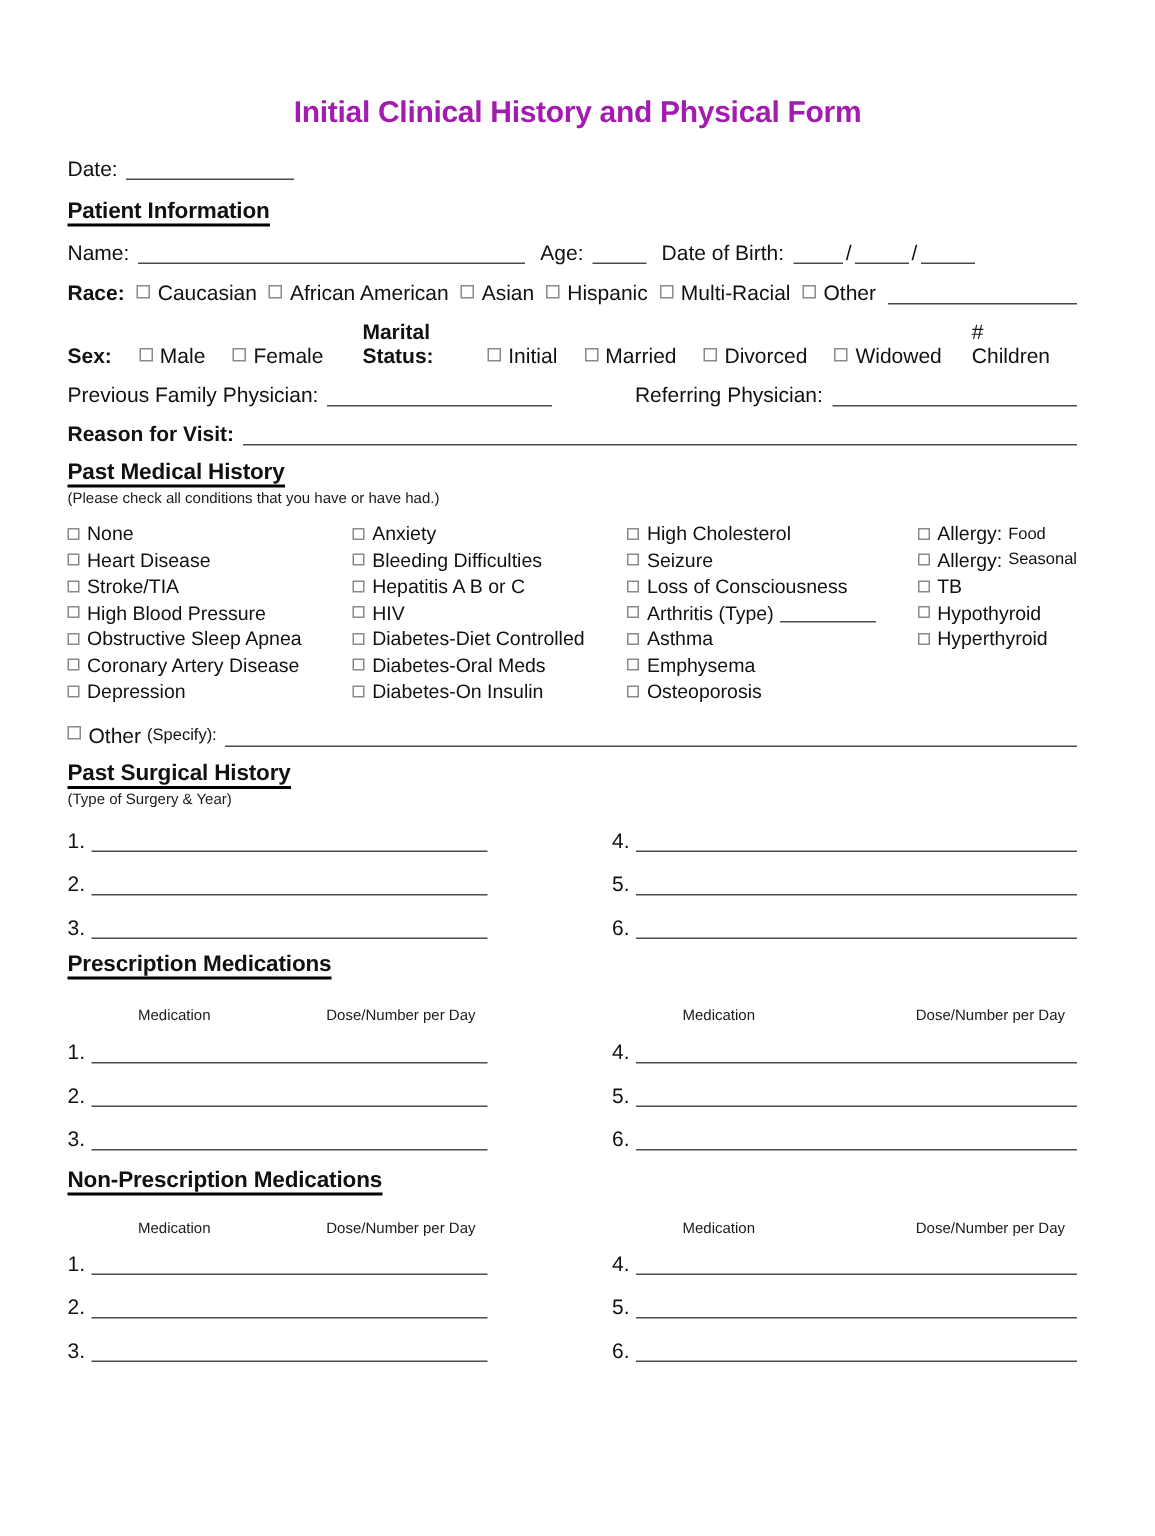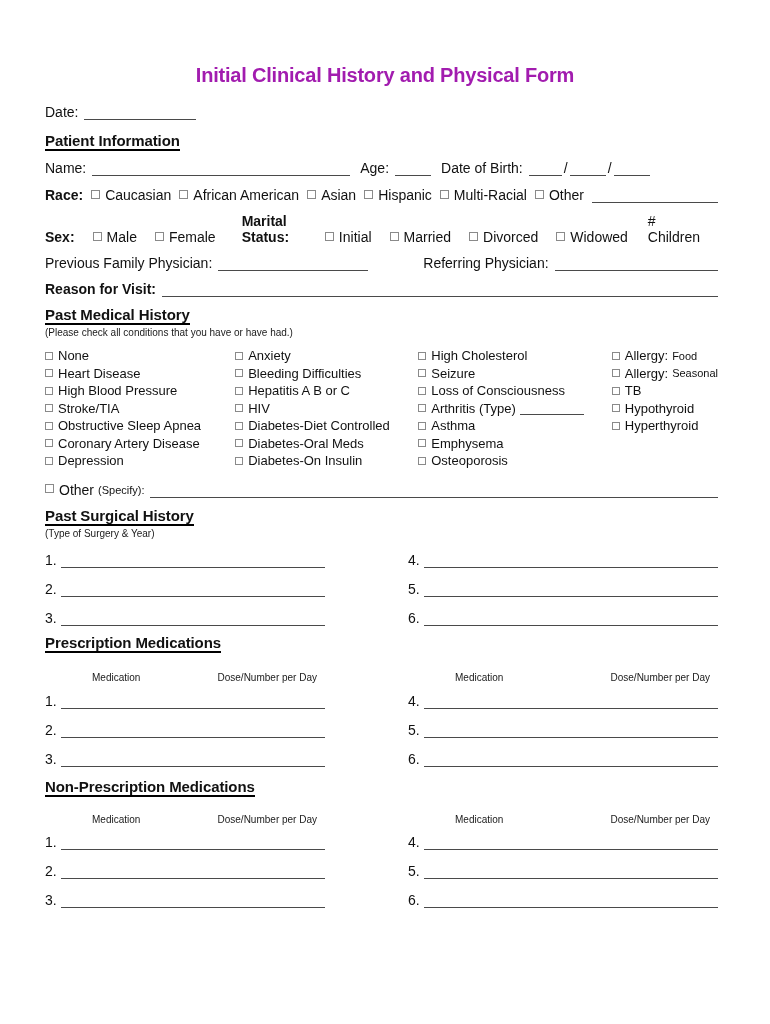--- a/index.html
+++ b/index.html
@@ -169,25 +169,25 @@
         <span class="pmh-item">
             <span class="cb"></span>
             <span>None</span>
           </span>
         <span class="pmh-item">
             <span class="cb"></span>
             <span>Heart Disease</span>
           </span>
         <span class="pmh-item">
             <span class="cb"></span>
+            <span>Stroke/TIA</span>
+          </span>
+        <span class="pmh-item">
+            <span class="cb"></span>
             <span>High Blood Pressure</span>
-          </span>
-        <span class="pmh-item">
-            <span class="cb"></span>
-            <span>Stroke/TIA</span>
           </span>
         <span class="pmh-item">
             <span class="cb"></span>
             <span>Obstructive Sleep Apnea</span>
           </span>
         <span class="pmh-item">
             <span class="cb"></span>
             <span>Coronary Artery Disease</span>
           </span>
         <span class="pmh-item">

